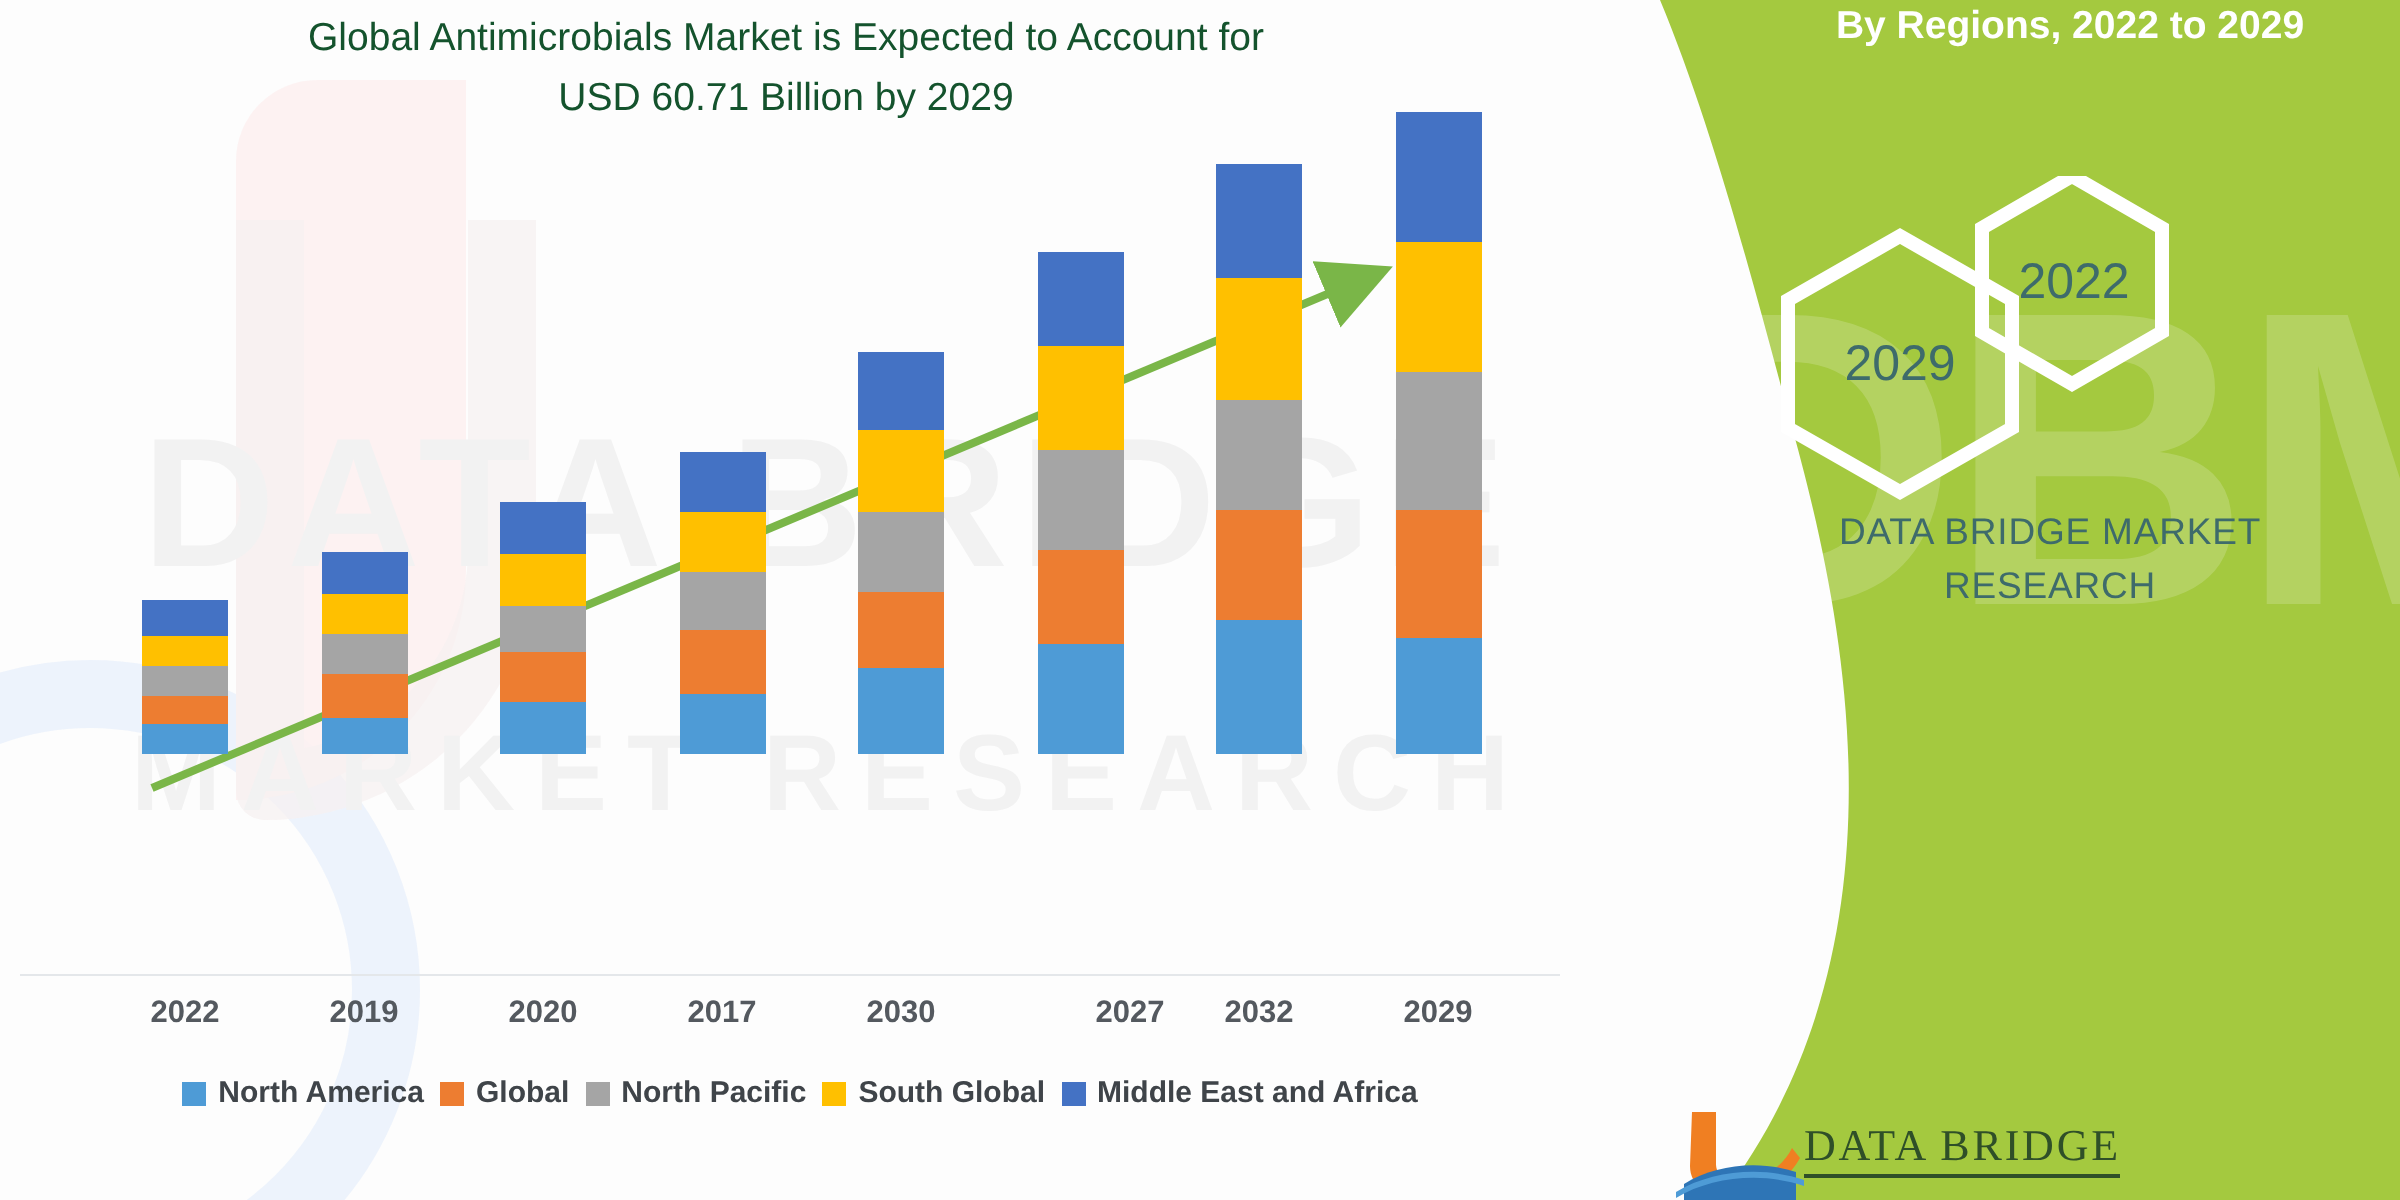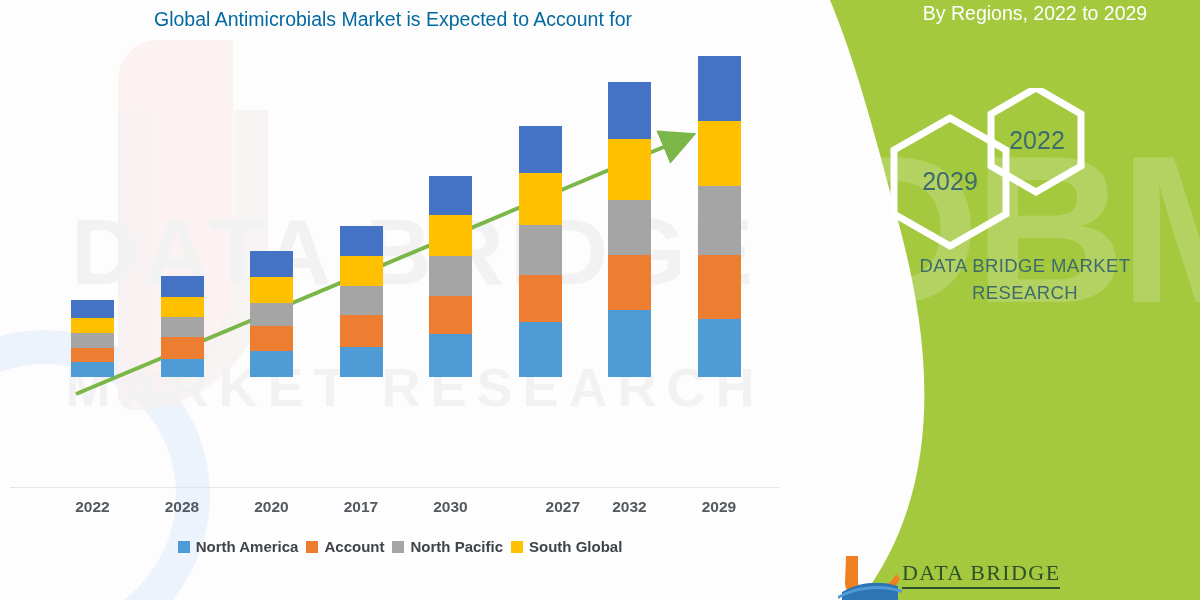--- a/index.html
+++ b/index.html
@@ -16,34 +16,34 @@
      border-top:0;border-bottom-right-radius:150px;border-bottom-left-radius:16px;box-sizing:border-box;opacity:.7;}
   .watermark{position:absolute;left:0;top:0;width:830px;height:540px;pointer-events:none;}
   .wm-line{position:absolute;width:100%;text-align:center;color:#f2f2f2;font-weight:700;letter-spacing:6px;}
   .wm-1{top:200px;font-size:92px;}
   .wm-2{top:356px;font-size:54px;letter-spacing:10px;}
 
   
   .green-panel{position:absolute;right:0;top:0;width:400px;height:600px;overflow:hidden;}
   .green-panel svg{display:block;}
   .panel-head{position:absolute;right:0;top:2px;width:330px;text-align:center;color:#ffffff;
-     font-size:19.5px;font-weight:400;}
+     font-size:19.5px;font-weight:700;}
   .hexwrap{position:absolute;left:58px;top:88px;width:300px;height:160px;}
   .brand-name{position:absolute;right:10px;top:252px;width:330px;text-align:center;color:#3e6b6b;
      font-size:18.5px;line-height:27px;letter-spacing:.4px;}
   .wm-big{position:absolute;left:28px;top:130px;color:rgba(255,255,255,.18);font-size:210px;
      font-weight:700;letter-spacing:-6px;line-height:200px;pointer-events:none;}
 
   
   .logo{position:absolute;left:836px;top:552px;width:250px;height:50px;}
   .logo-text{position:absolute;left:66px;top:8px;color:#2f4f28;font-size:22px;letter-spacing:1.4px;
      font-family:"Liberation Serif",serif;border-bottom:2px solid #2f4f28;padding-bottom:1px;}
 
   
-  .chart-title{position:absolute;left:48px;top:4px;width:690px;text-align:center;color:#0369a1;
+  .chart-title{position:absolute;left:48px;top:4px;width:690px;text-align:center;color:#14532d;
      font-size:19.5px;line-height:30px;}
 
   
   .plot{position:absolute;left:40px;top:90px;width:760px;height:400px;}
   .baseline{position:absolute;left:10px;top:487px;width:770px;height:1px;background:#e4e7ea;}
   .bars{position:absolute;left:0;top:0;width:800px;height:490px;}
   .bar{position:absolute;bottom:113px;width:43px;}
   .seg{width:100%;}
   .xlabels{position:absolute;left:0;top:498px;width:800px;height:28px;}
   .xlabel{position:absolute;width:80px;text-align:center;color:#54595f;font-size:15.5px;font-weight:700;}
@@ -96,20 +96,21 @@
     <svg width="70" height="48" viewBox="0 0 70 48">
       <path d="M10 4 L22 4 L22 30 C22 36 28 40 36 39 C48 37 56 30 60 22 L64 27 C58 38 46 46 32 47 C18 47.5 9 41 9 31 Z" fill="#f07f22"></path>
       <path d="M6 40 C22 30 44 28 62 34 L62 48 L6 48 Z" fill="#2e75b6"></path>
       <path d="M2 44 C20 33 46 31 66 38 L66 41 C46 34 20 36 2 47 Z" fill="#4e9bd6"></path>
     </svg>
     <div class="logo-text">DATA BRIDGE</div>
   </div>
 
   <div class="chart-title">
     <div>Global Antimicrobials Market is Expected to Account for</div>
+    <div>USD 60.71 Billion by 2029</div>
   </div>
 
   <div class="plot" style="left:0;top:0;width:810px;height:600px;">
     <div class="baseline"></div>
 
     <svg class="arrow">
       <defs>
         <marker id="ah" markerWidth="9" markerHeight="9" refX="4" refY="4.5" orient="auto">
           <path d="M0,0 L9,4.5 L0,9 z" fill="#7ab648"></path>
         </marker>
@@ -170,41 +171,45 @@
         <div class="bar" style="left: 697.5px; width: 43px;">
           <div class="seg" style="background: rgb(68, 114, 196); height: 65.9101px;"></div>
           <div class="seg" style="background: rgb(255, 192, 0); height: 64.7537px;"></div>
           <div class="seg" style="background: rgb(165, 165, 165); height: 68.8009px;"></div>
           <div class="seg" style="background: rgb(237, 125, 49); height: 64.1756px;"></div>
           <div class="seg" style="background: rgb(78, 155, 214); height: 57.8158px;"></div>
         </div>
       </div>
     <div class="xlabels" id="xlabels">
         <div class="xlabel" style="left: 52.5px;">2022</div>
-        <div class="xlabel" style="left: 142px;">2028</div>
+        <div class="xlabel" style="left: 142px;">2019</div>
         <div class="xlabel" style="left: 231.5px;">2020</div>
         <div class="xlabel" style="left: 321px;">2017</div>
         <div class="xlabel" style="left: 410.5px;">2030</div>
-        <div class="xlabel" style="left: 500px; text-align: right;">2027</div>
+        <div class="xlabel" style="left: 525px;">2027</div>
         <div class="xlabel" style="left: 589.5px;">2032</div>
         <div class="xlabel" style="left: 679px;">2029</div>
       </div>
     <div class="legend" id="legend">
         <div class="legend-item">
           <span class="legend-swatch" style="background: rgb(78, 155, 214);"></span>
           <span class="legend-label">North America</span>
         </div>
         <div class="legend-item">
           <span class="legend-swatch" style="background: rgb(237, 125, 49);"></span>
-          <span class="legend-label">Account</span>
+          <span class="legend-label">Global</span>
         </div>
         <div class="legend-item">
           <span class="legend-swatch" style="background: rgb(165, 165, 165);"></span>
           <span class="legend-label">North Pacific</span>
         </div>
         <div class="legend-item">
           <span class="legend-swatch" style="background: rgb(255, 192, 0);"></span>
           <span class="legend-label">South Global</span>
         </div>
+        <div class="legend-item">
+          <span class="legend-swatch" style="background: rgb(68, 114, 196);"></span>
+          <span class="legend-label">Middle East and Africa</span>
+        </div>
       </div>
   </div>
 
 </div>
 
 </body></html>

